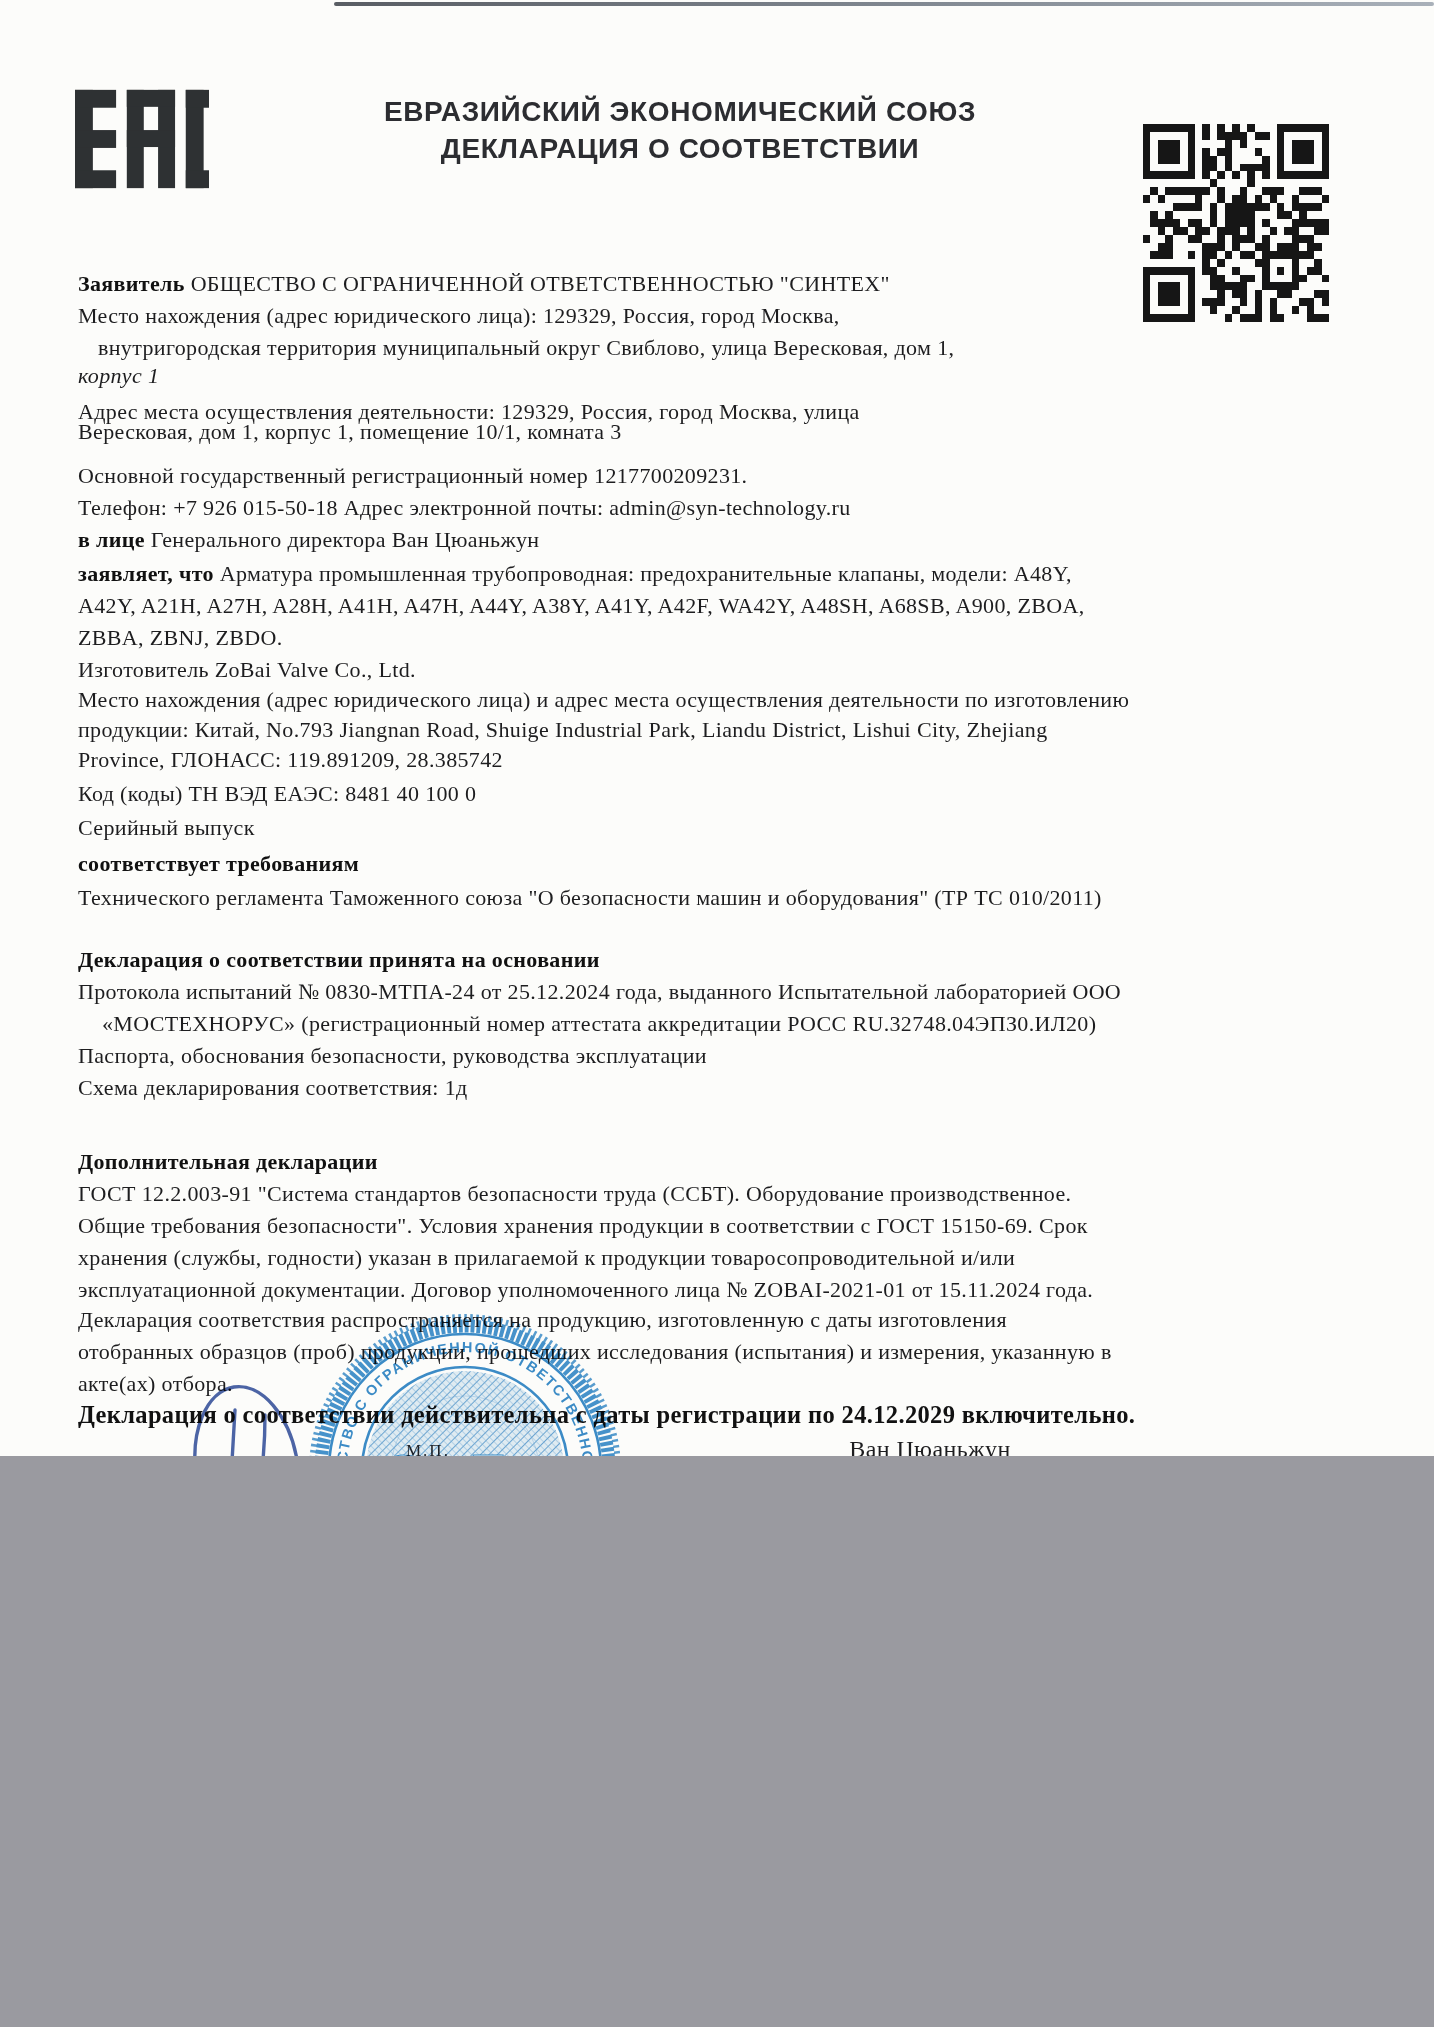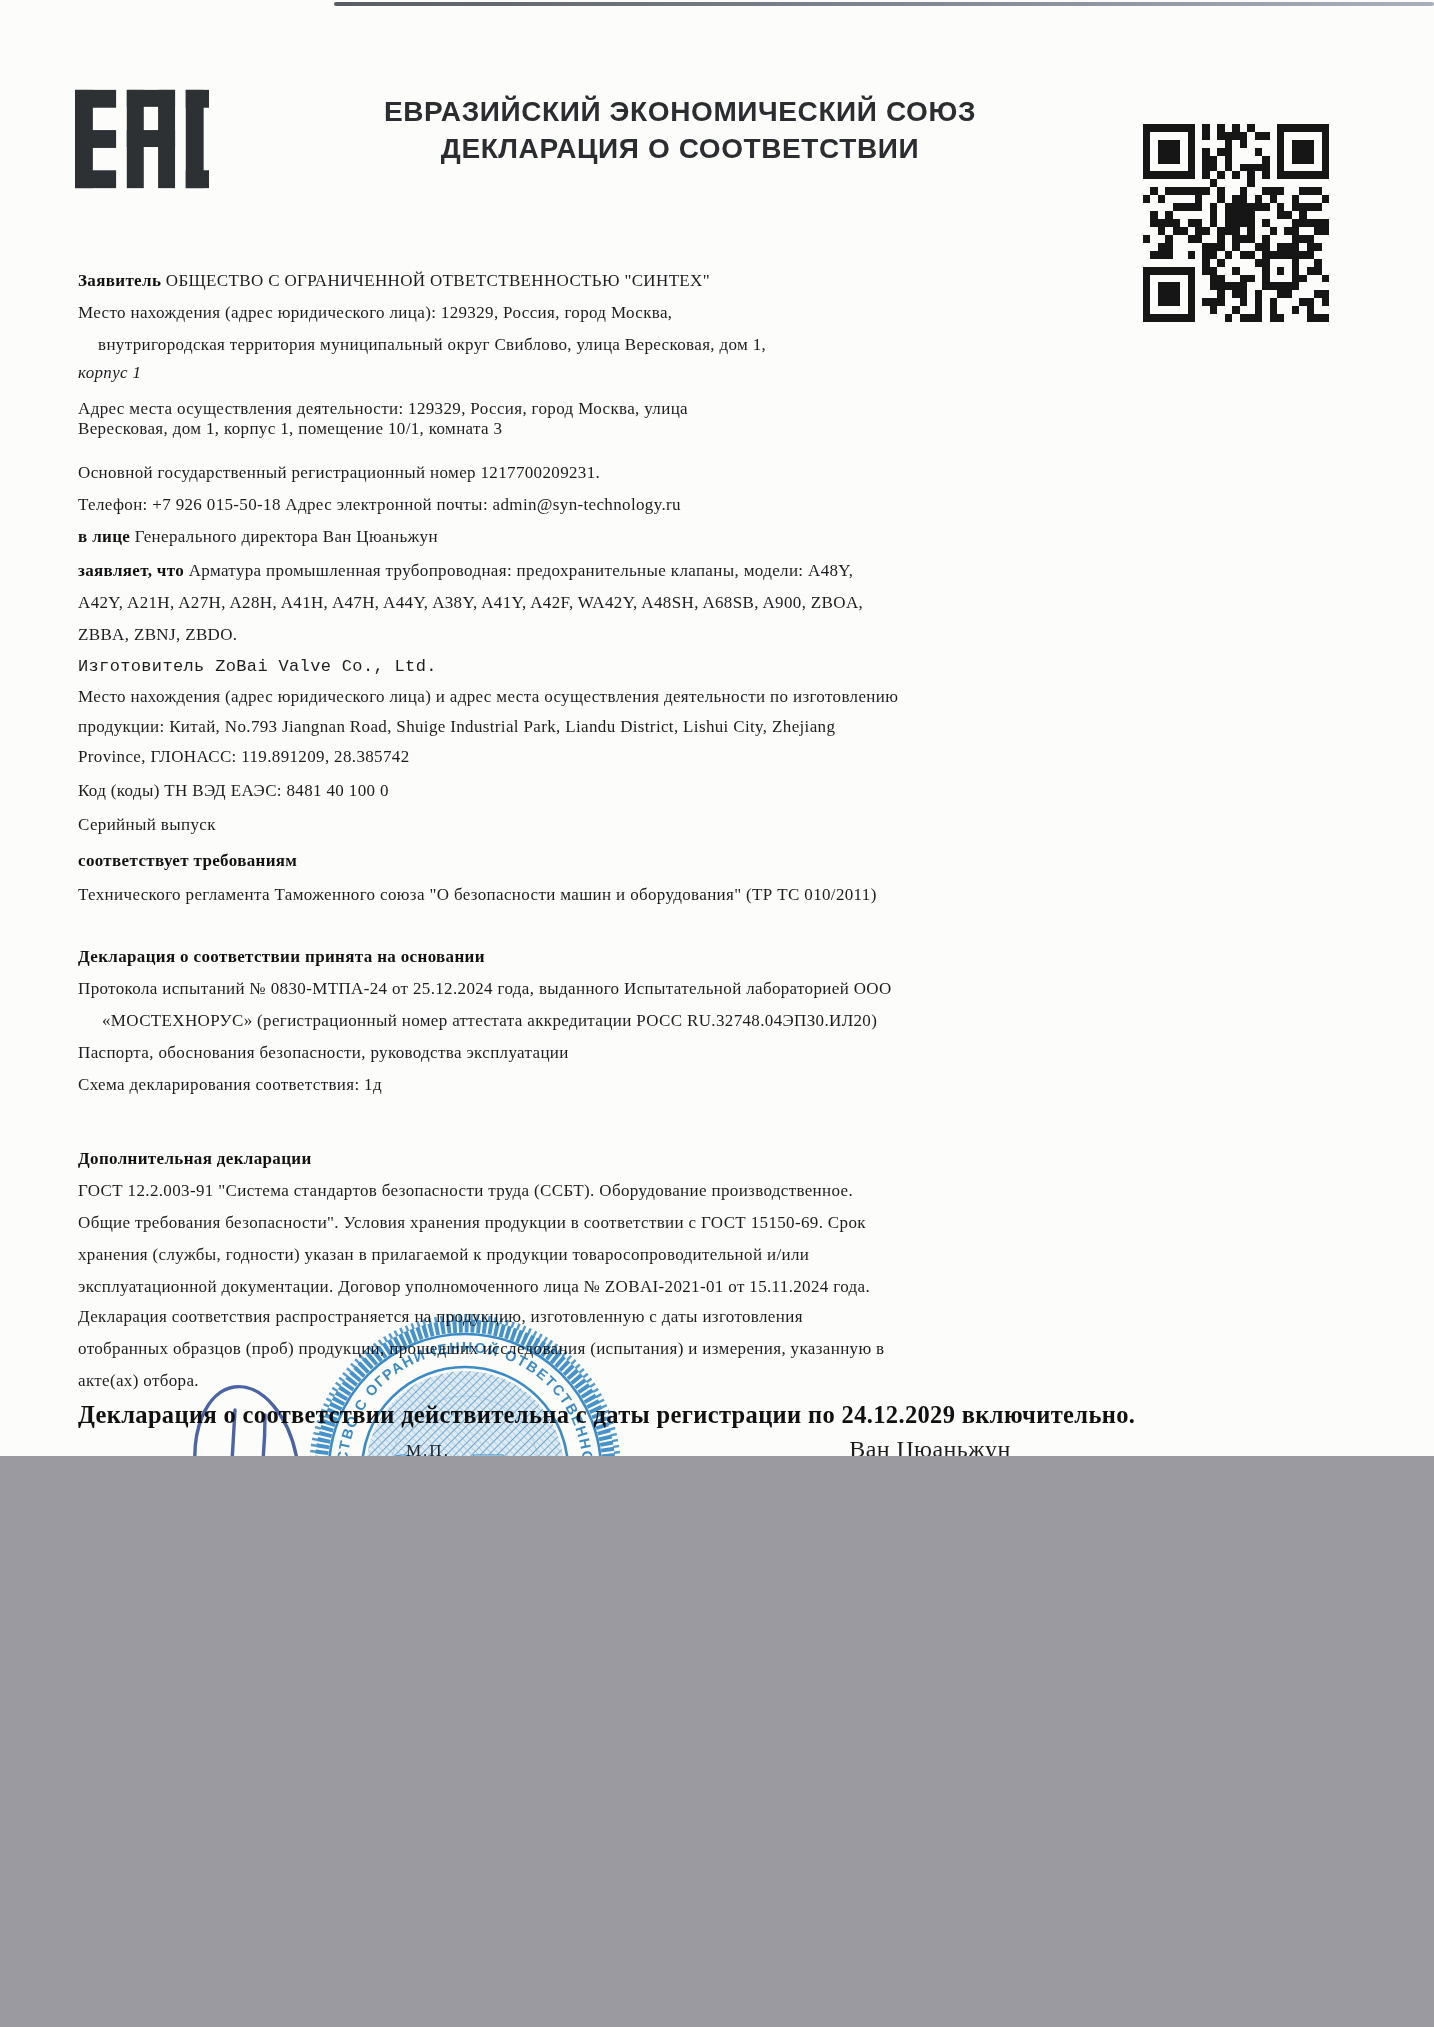--- a/index.html
+++ b/index.html
@@ -23,21 +23,21 @@
   .eac-logo { position:absolute; left:75px; top:83px; }
   .title-line {
     position:absolute; left:300px; width:760px; text-align:center;
     font-family:"Liberation Sans", sans-serif; font-weight:bold;
     font-size:28px; letter-spacing:.6px; color:#2c2d31; white-space:nowrap;
   }
   .qr { position:absolute; left:1128px; top:108px; width:216px; height:230px; }
   
   .line {
     position:absolute; left:78px; white-space:nowrap;
-    font-size:17px; letter-spacing:.35px; color:#1d1d1f; line-height:1.1;
+    font-size:22px; letter-spacing:.35px; color:#1d1d1f; line-height:1.1;
   }
   .line b { font-weight:bold; color:#111; }
   .line.big { font-size:24.5px; }
   
   .mp-mark {
     position:absolute; left:406px; top:1441px; font-size:17px;
     letter-spacing:2px; color:#26262a;
   }
   .applicant-name {
     position:absolute; left:730px; top:1436px; width:400px; text-align:center;
@@ -425,21 +425,21 @@
       <div class="line" style="top: 336px; margin-left: 20px;"><span>внутригородская территория муниципальный округ Свиблово, улица Вересковая, дом 1,</span></div>
       <div class="line" style="top: 364px; font-style: italic;"><span>корпус 1</span></div>
       <div class="line" style="top: 400px;"><span>Адрес места осуществления деятельности: 129329, Россия, город Москва, улица</span></div>
       <div class="line" style="top: 420px;"><span>Вересковая, дом 1, корпус 1, помещение 10/1, комната 3</span></div>
       <div class="line" style="top: 464px;"><span>Основной государственный регистрационный номер 1217700209231.</span></div>
       <div class="line" style="top: 496px;"><span>Телефон: +7 926 015-50-18 Адрес электронной почты: admin@syn-technology.ru</span></div>
       <div class="line" style="top: 528px;"><b>в лице </b><span>Генерального директора Ван Цюаньжун</span></div>
       <div class="line" style="top: 562px;"><b>заявляет, что </b><span>Арматура промышленная трубопроводная: предохранительные клапаны, модели: A48Y,</span></div>
       <div class="line" style="top: 594px;"><span>A42Y, A21H, A27H, A28H, A41H, A47H, A44Y, A38Y, A41Y, A42F, WA42Y, A48SH, A68SB, A900, ZBOA,</span></div>
       <div class="line" style="top: 626px;"><span>ZBBA, ZBNJ, ZBDO.</span></div>
-      <div class="line" style="top: 658px; font-family: Liberation Mono, monospace;"><span>Изготовитель ZoBai Valve Co., Ltd.</span></div>
+      <div class="line" style="top: 658px;"><span>Изготовитель ZoBai Valve Co., Ltd.</span></div>
       <div class="line" style="top: 688px;"><span>Место нахождения (адрес юридического лица) и адрес места осуществления деятельности по изготовлению</span></div>
       <div class="line" style="top: 718px;"><span>продукции: Китай, No.793 Jiangnan Road, Shuige Industrial Park, Liandu District, Lishui City, Zhejiang</span></div>
       <div class="line" style="top: 748px;"><span>Province, ГЛОНАСС: 119.891209, 28.385742</span></div>
       <div class="line" style="top: 782px;"><span>Код (коды) ТН ВЭД ЕАЭС: 8481 40 100 0</span></div>
       <div class="line" style="top: 816px;"><span>Серийный выпуск</span></div>
       <div class="line" style="top: 852px;"><b>соответствует требованиям</b></div>
       <div class="line" style="top: 886px;"><span>Технического регламента Таможенного союза "О безопасности машин и оборудования" (ТР ТС 010/2011)</span></div>
       <div class="line" style="top: 948px;"><b>Декларация о соответствии принята на основании</b></div>
       <div class="line" style="top: 980px;"><span>Протокола испытаний № 0830-МТПА-24 от 25.12.2024 года, выданного Испытательной лабораторией ООО</span></div>
       <div class="line" style="top: 1012px; margin-left: 24px;"><span>«МОСТЕХНОРУС» (регистрационный номер аттестата аккредитации РОСС RU.32748.04ЭПЗ0.ИЛ20)</span></div>

